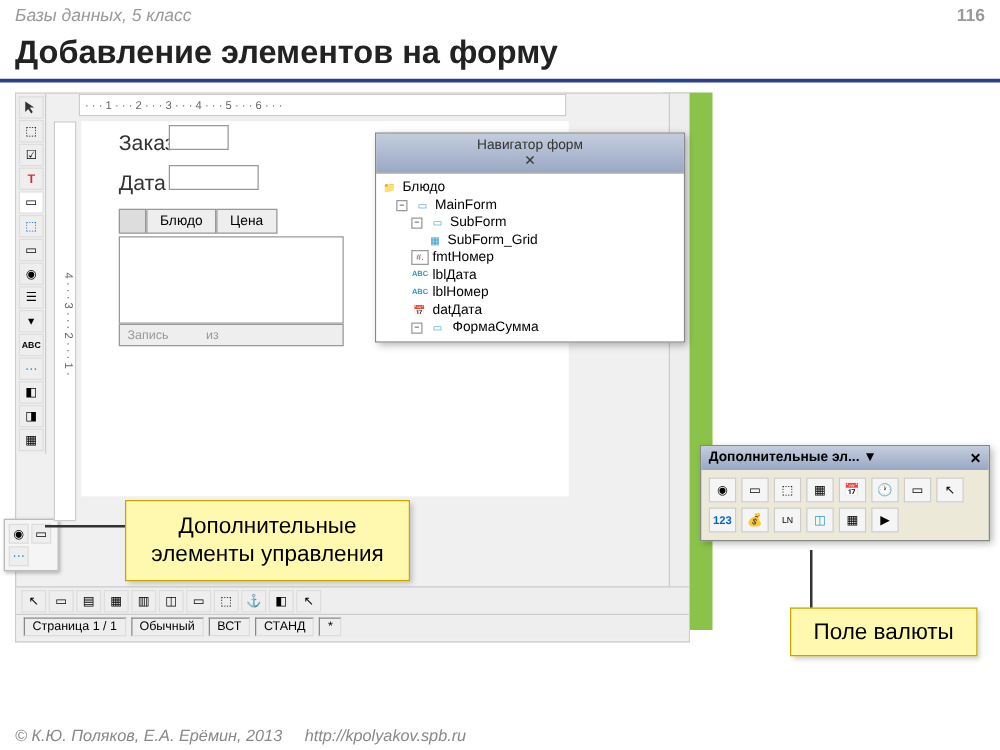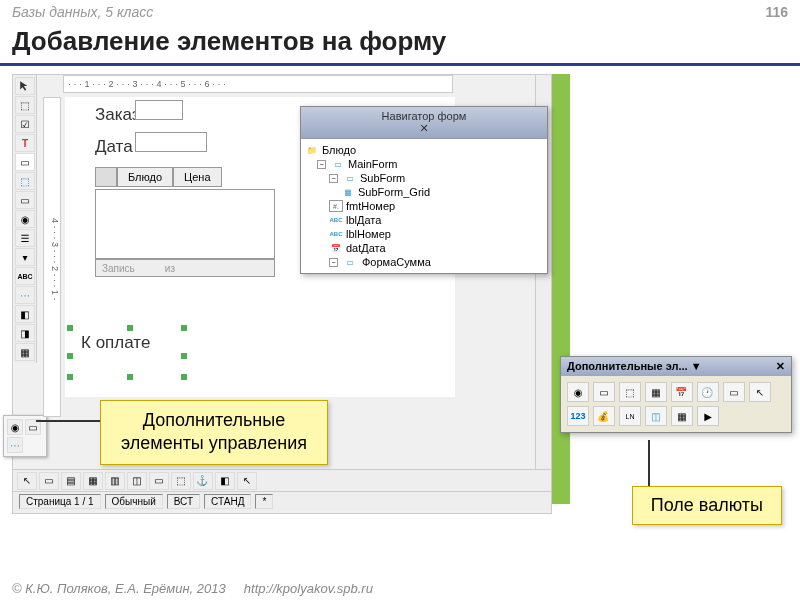--- a/index.html
+++ b/index.html
@@ -102,31 +102,20 @@
       <div>Блюдо</div>
       <div>Цена</div>
     </div>
     <div class="tbl-body" style="left:30px;top:92px;width:180px;height:70px"></div>
     <div class="rec-bar" style="top:162px;left:30px;width:180px;bottom:auto;height:18px;border:1px solid #999;background:#eee">
       <span>Запись</span>
       <span>из</span>
     </div>
   </div>
 
-  <div class="green-area">
-    <div class="green-dot" style="left:0;top:0"></div>
-      <div class="green-dot" style="left:50%;top:0"></div>
-      <div class="green-dot" style="right:0;top:0"></div>
-    <div class="green-dot" style="left:0;top:50%"></div>
-      <div class="green-dot" style="right:0;top:50%"></div>
-    <div class="green-dot" style="left:0;bottom:0"></div>
-      <div class="green-dot" style="left:50%;bottom:0"></div>
-      <div class="green-dot" style="right:0;bottom:0"></div>
-    <span class="lbl" style="left:14px;top:8px">К оплате</span>
-  </div>
 
   <div class="vscroll"></div>
 
   <div class="status-bar">
     <div class="sb-tb">
       <div class="tbtn">↖</div>
       <div class="tbtn">▭</div>
       <div class="tbtn">▤</div>
       <div class="tbtn">▦</div>
       <div class="tbtn">▥</div>

